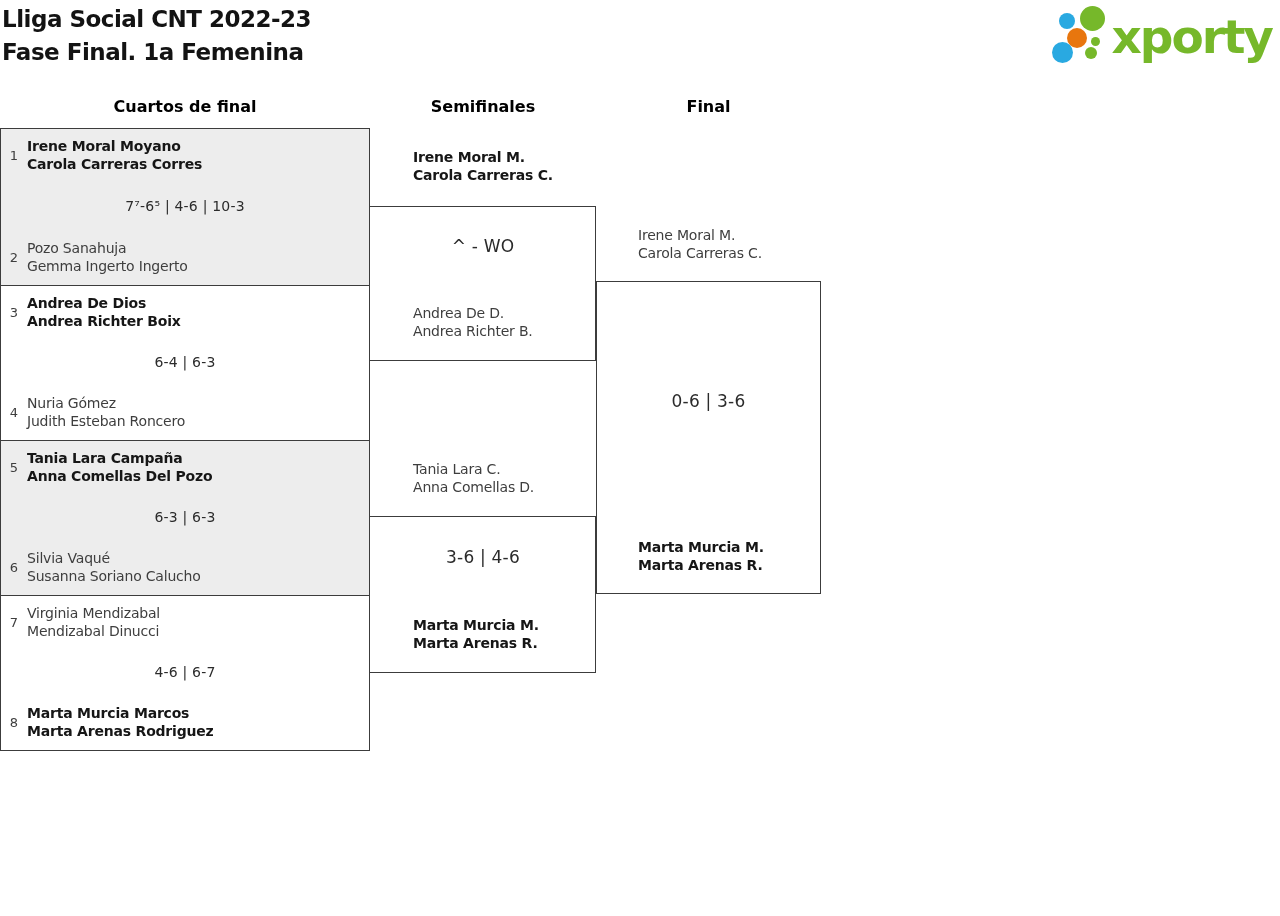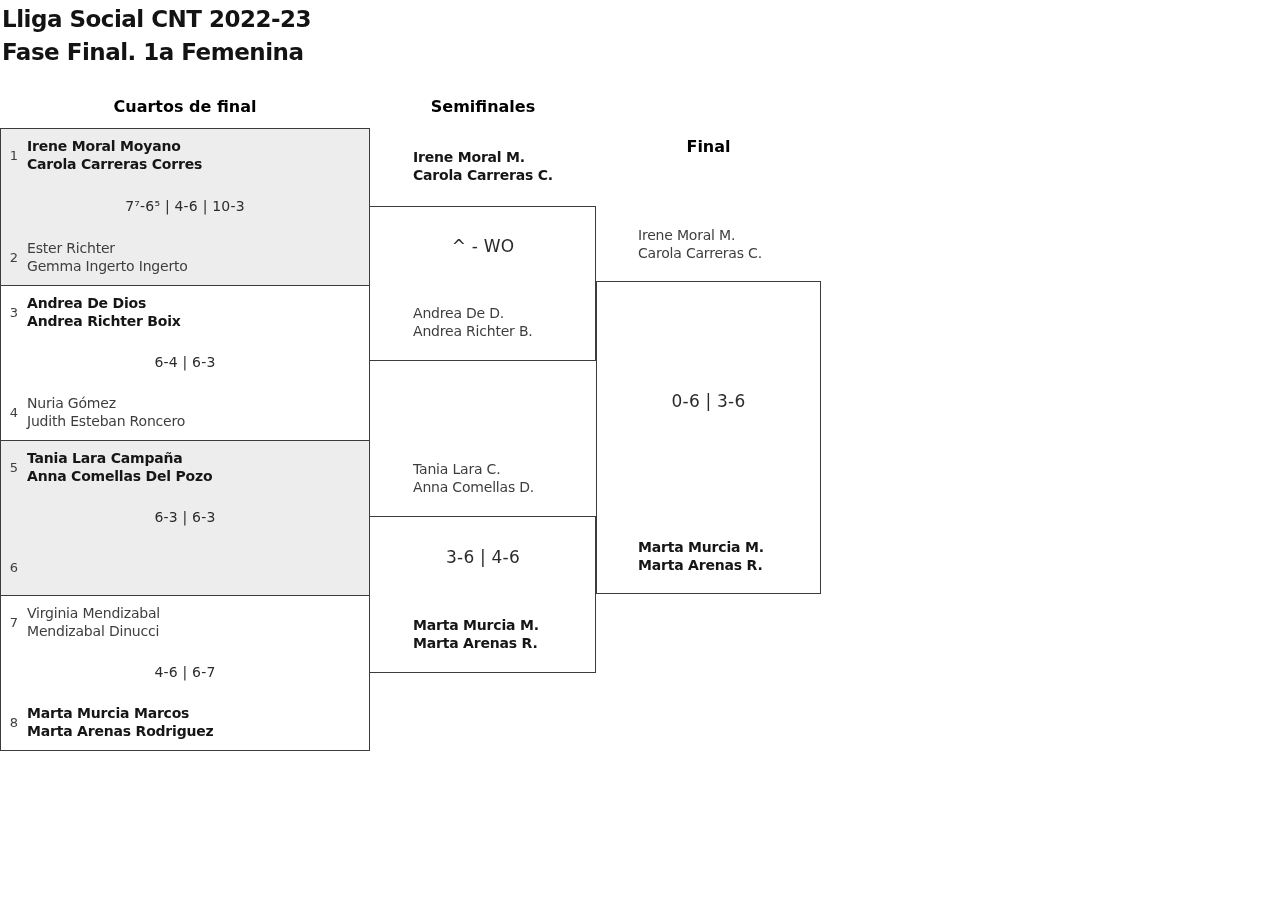--- a/index.html
+++ b/index.html
@@ -36,21 +36,21 @@
     line-height:64px;margin-left:5px;
   }
 
   
   .col-header{
     position:absolute;top:96px;height:22px;line-height:22px;text-align:center;
     font-size:16px;font-weight:700;color:#000;
   }
   .ch-qf{left:0;width:370px;}
   .ch-sf{left:370px;width:226px;}
-  .ch-f{left:596px;width:225px;margin-top:40px;}
+  .ch-f{left:596px;width:225px;}
 
   
   .qf-box{
     position:absolute;left:0;width:370px;border:1px solid var(--border);
     background:#fff;display:flex;flex-direction:column;justify-content:space-between;
     padding:8px 0 10px 0;
   }
   .qf-box.shade{background:var(--shade);}
   .qb1{top:128px;height:158px;}
   .qb2{top:285px;height:156px;}
@@ -92,38 +92,49 @@
   .f-t2{left:602px;top:538px;}
 </style>
 </head>
 <body>
 
 <div class="page">
 
   <div class="title-line title-1">Lliga Social CNT 2022-23</div>
   <div class="title-line title-2">Fase Final. 1a Femenina</div>
 
+  <div class="logo">
+    <div class="logo-dots">
+      <span class="dot d-blue-sm"></span>
+      <span class="dot d-green-lg"></span>
+      <span class="dot d-orange"></span>
+      <span class="dot d-green-tiny"></span>
+      <span class="dot d-blue-lg"></span>
+      <span class="dot d-green-sm"></span>
+    </div>
+    <span class="logo-text">xporty</span>
+  </div>
 
   <div class="col-header ch-qf">Cuartos de final</div>
   <div class="col-header ch-sf">Semifinales</div>
   <div class="col-header ch-f">Final</div>
 
   <div class="qf-box qb1 shade">
     <div class="team-row">
       <span class="seed">1</span>
       <div class="team winner">
         <div>Irene Moral Moyano</div>
         <div>Carola Carreras Corres</div>
       </div>
     </div>
     <div class="qf-score">7⁷-6⁵ | 4-6 | 10-3</div>
     <div class="team-row">
       <span class="seed">2</span>
       <div class="team">
-        <div>Ester Richter</div>
+        <div>Pozo Sanahuja</div>
         <div>Gemma Ingerto Ingerto</div>
       </div>
     </div>
   </div>
 
   <div class="qf-box qb2">
     <div class="team-row">
       <span class="seed">3</span>
       <div class="team winner">
         <div>Andrea De Dios</div>
@@ -144,20 +155,24 @@
     <div class="team-row">
       <span class="seed">5</span>
       <div class="team winner">
         <div>Tania Lara Campaña</div>
         <div>Anna Comellas Del Pozo</div>
       </div>
     </div>
     <div class="qf-score">6-3 | 6-3</div>
     <div class="team-row">
       <span class="seed">6</span>
+      <div class="team">
+        <div>Silvia Vaqué</div>
+        <div>Susanna Soriano Calucho</div>
+      </div>
     </div>
   </div>
 
   <div class="qf-box qb4">
     <div class="team-row">
       <span class="seed">7</span>
       <div class="team">
         <div>Virginia Mendizabal</div>
         <div>Mendizabal Dinucci</div>
       </div>

